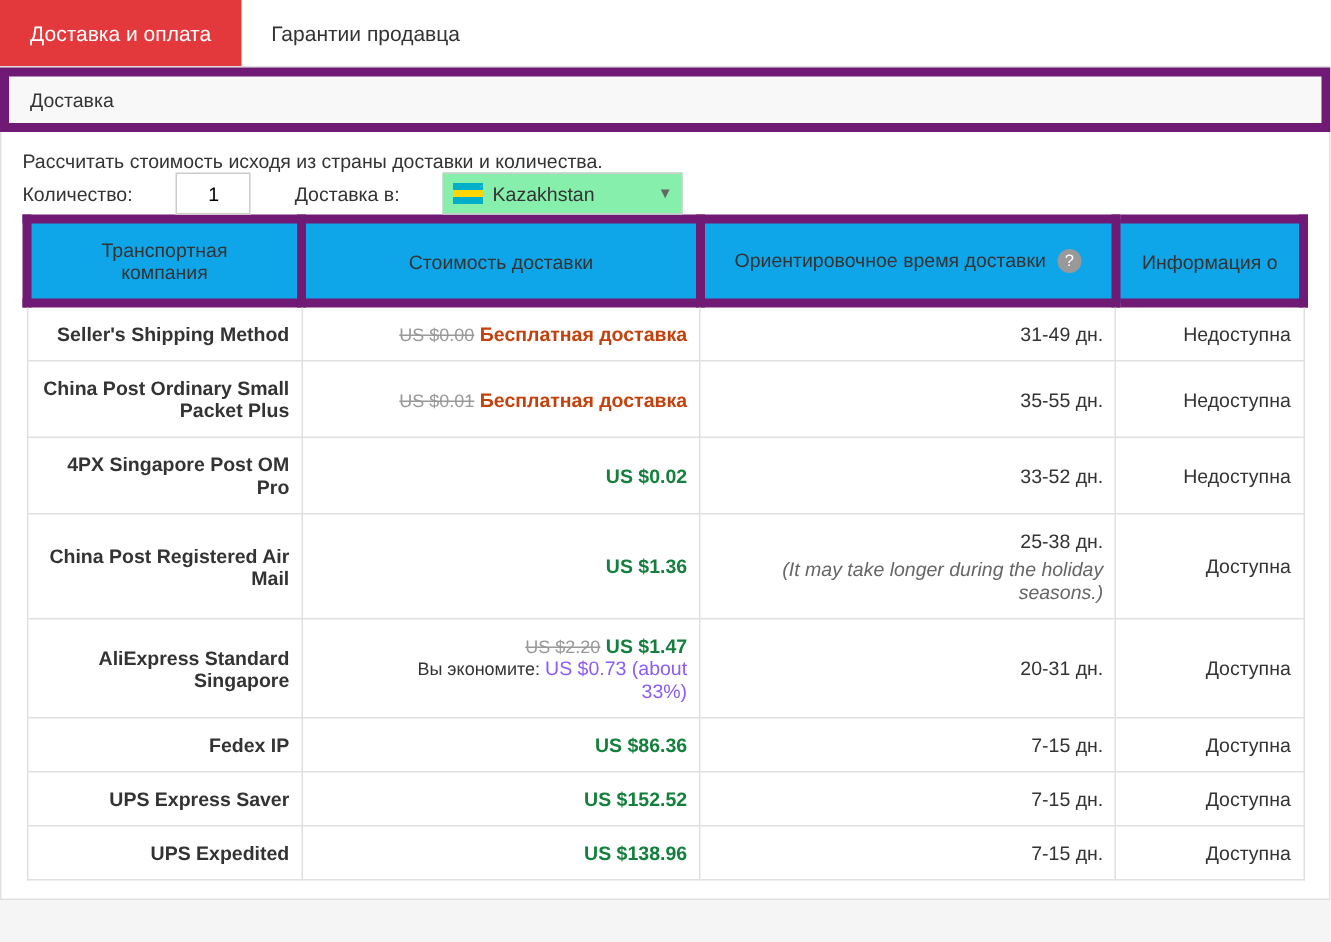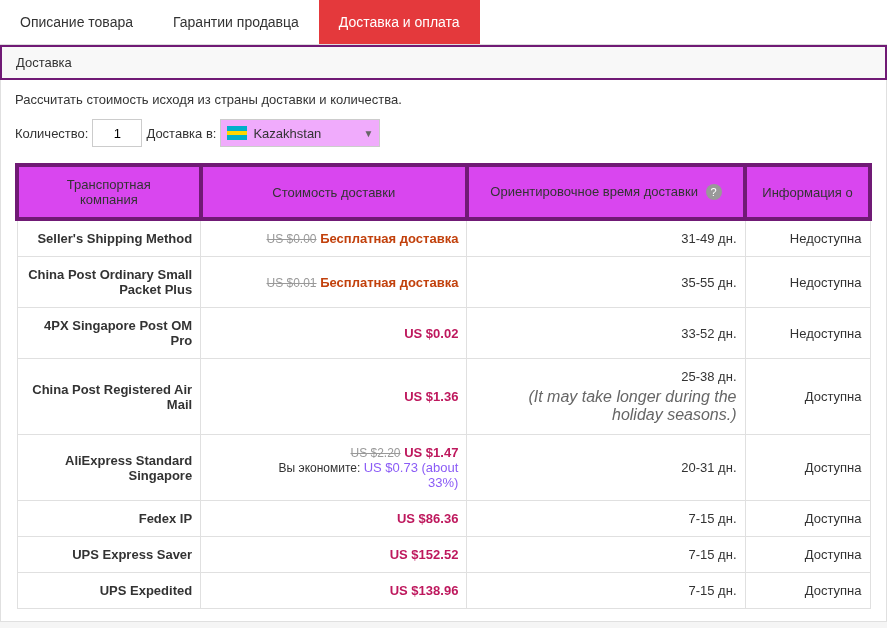--- a/index.html
+++ b/index.html
@@ -18,45 +18,43 @@
       border: none;
       background: none;
     }
     .tab.active {
       background: #e4393c;
       color: #fff;
     }
 
     .section-header {
       background: #f8f8f8;
-      border: 2px solid #701a75;
+      border: 6px solid #701a75;
       padding: 8px 14px;
       font-size: 13px;
       color: #333;
       margin-bottom: 0;
     }
 
     .content-area {
       background: #fff;
       padding: 12px 14px;
       border: 1px solid #e0e0e0;
       border-top: none;
     }
 
     .description-text {
       font-size: 13px;
       color: #333;
-      margin-bottom: 12px;
     }
 
     .quantity-row {
       display: flex;
       align-items: center;
-      gap: 4px;
-      margin-bottom: 16px;
+      gap: 29px;
     }
     .quantity-label {
       font-size: 13px;
       color: #333;
     }
     .quantity-input {
       width: 50px;
       height: 28px;
       border: 1px solid #ccc;
       padding: 0 6px;
@@ -65,21 +63,21 @@
     }
     .delivery-label {
       font-size: 13px;
       color: #333;
     }
     .country-select-wrapper {
       display: flex;
       align-items: center;
       border: 1px solid #ccc;
       padding: 2px 6px;
-      background: #f0abfc;
+      background: #86efac;
       gap: 6px;
       height: 28px;
       min-width: 160px;
       cursor: pointer;
     }
     .flag-icon {
       width: 20px;
       height: 14px;
       background: linear-gradient(180deg, #00AFCA 33%, #FFD700 33%, #FFD700 66%, #00AFCA 66%);
       flex-shrink: 0;
@@ -93,22 +91,22 @@
       font-size: 10px;
       color: #666;
     }
 
     .shipping-table {
       width: 100%;
       border-collapse: collapse;
       border: 1px solid #e0e0e0;
     }
     .shipping-table th {
-      background: #d946ef;
-      border: 4px solid #701a75;
+      background: #0ea5e9;
+      border: 6px solid #701a75;
       padding: 10px 8px;
       font-size: 13px;
       color: #333;
       font-weight: normal;
       text-align: center;
       vertical-align: middle;
     }
     .shipping-table td {
       border: 1px solid #e0e0e0;
       padding: 10px 8px;
@@ -118,47 +116,46 @@
       vertical-align: middle;
     }
     .col-company { width: 190px; }
     .col-cost { width: 280px; }
     .col-time { width: 290px; }
     .col-info { width: 127px; }
 
     .company-name { font-weight: bold; font-size: 13px; }
     .free-shipping { color: #c2410c; font-weight: bold; }
     .price-original { color: #999; text-decoration: line-through; font-size: 12px; }
-    .price-current { color: #be185d; font-weight: bold; }
+    .price-current { color: #15803d; font-weight: bold; }
     .save-text { font-size: 12px; color: #333; margin-left: 48px; }
     .save-amount { color: #8b5cf6; }
     .status-available { color: #333; }
     .status-unavailable { color: #333; }
-    .time-note { font-size: 16px; color: #666; font-style: italic; margin-top: 4px; }
+    .time-note { font-size: 13px; color: #666; font-style: italic; margin-top: 4px; }
     .question-icon {
       display: inline-block;
       width: 16px;
       height: 16px;
       background: #999;
       color: #fff;
       border-radius: 50%;
       font-size: 11px;
       text-align: center;
       line-height: 16px;
       margin-left: 4px;
       vertical-align: middle;
     }
   </style>
 </head>
 <body>
 
 <div class="tabs">
-<button class="tab">Описание товара</button>
+    <button class="tab active">Доставка и оплата</button>
     <button class="tab">Гарантии продавца</button>
-    <button class="tab active">Доставка и оплата</button>
   </div>
 
 <div class="section-header">
   <span>Доставка</span>
 </div>
 
 <div class="content-area">
   <p class="description-text">Рассчитать стоимость исходя из страны доставки и количества.</p>
 
   <div class="quantity-row">

